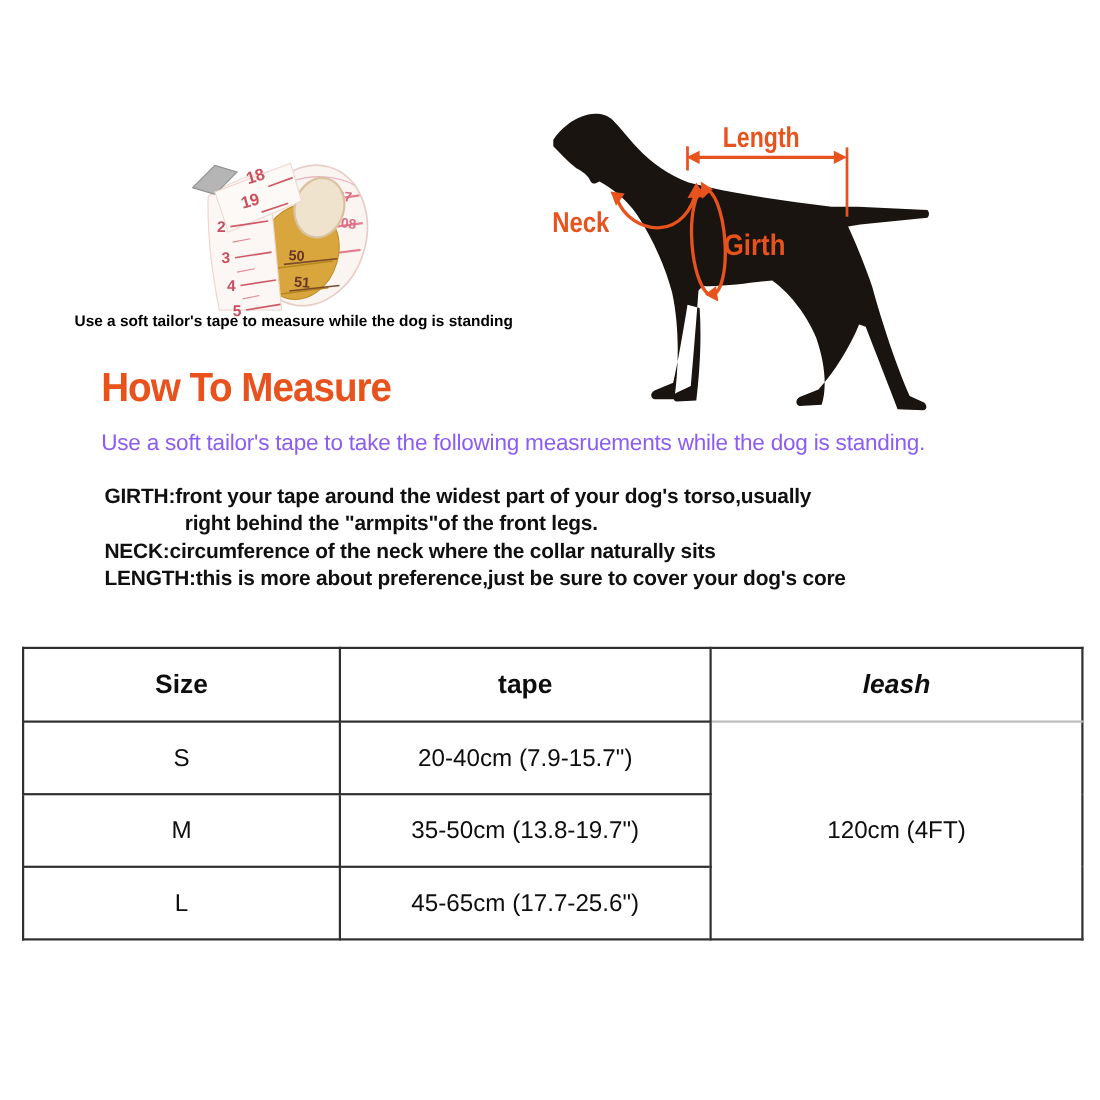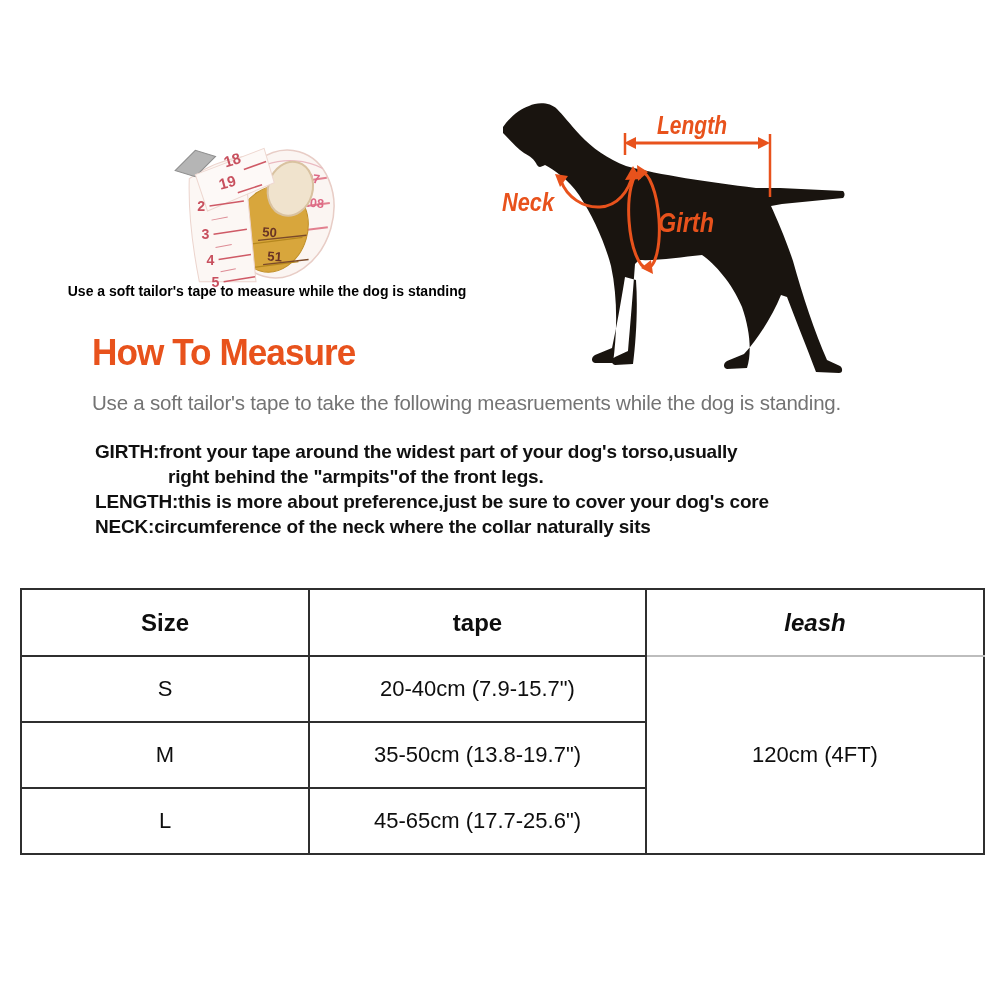--- a/index.html
+++ b/index.html
@@ -7,30 +7,30 @@
     position:relative;width:1000px;height:1000px;background:#ffffff;
     font-family:"Liberation Sans",sans-serif;overflow:hidden;color:#161616;
   }
   
   .tape-fig{position:absolute;left:165px;top:128px;width:182px;height:162px;}
   .tape-caption{
     position:absolute;left:67px;top:283px;width:400px;text-align:center;
     font-size:14px;font-weight:bold;color:#000000;letter-spacing:0px;white-space:nowrap;
   }
   
-  .dog-fig{position:absolute;left:440px;top:80px;width:460px;height:310px;font-style:italic;}
+  .dog-fig{position:absolute;left:440px;top:80px;width:460px;height:310px;}
   .dog-fig svg text{font-family:"Liberation Sans",sans-serif;font-weight:bold;}
   
   .howto-title{
     position:absolute;left:92px;top:334px;font-size:37px;font-weight:bold;
     color:#e8521c;letter-spacing:-1px;line-height:1;white-space:nowrap;
     transform:scaleX(.95);transform-origin:left top;
   }
   .intro{
-    position:absolute;left:92px;top:391px;font-size:20.5px;color:#737373;
+    position:absolute;left:92px;top:391px;font-size:20.5px;color:#8b5cf6;
     white-space:nowrap;letter-spacing:-0.2px;
   }
   .instructions{
     position:absolute;left:95px;top:439px;font-size:19px;font-weight:bold;
     color:#101010;line-height:25px;letter-spacing:-0.2px;
   }
   .instructions .line{white-space:nowrap;}
   .instructions .line.indent{padding-left:73px;}
   
   .size-table{
@@ -139,22 +139,22 @@
       <text x="246" y="152" text-anchor="middle" font-size="27" textLength="56" lengthAdjust="spacingAndGlyphs" fill="#e8521c">Girth</text>
     </svg>
   </div>
 
   <div class="howto-title">How To Measure</div>
   <div class="intro">Use a soft tailor's tape to take the following measruements while the dog is standing.</div>
 
   <div class="instructions">
     <div class="line">GIRTH:front your tape around the widest part of your dog's torso,usually</div>
     <div class="line indent">right behind the "armpits"of the front legs.</div>
+    <div class="line">NECK:circumference of the neck where the collar naturally sits</div>
     <div class="line">LENGTH:this is more about preference,just be sure to cover your dog's core</div>
-    <div class="line">NECK:circumference of the neck where the collar naturally sits</div>
   </div>
 
   <table class="size-table">
     <colgroup>
       <col style="width:288px">
         <col style="width:337px">
         <col style="width:338px">
     </colgroup>
     <thead>
       <tr>

